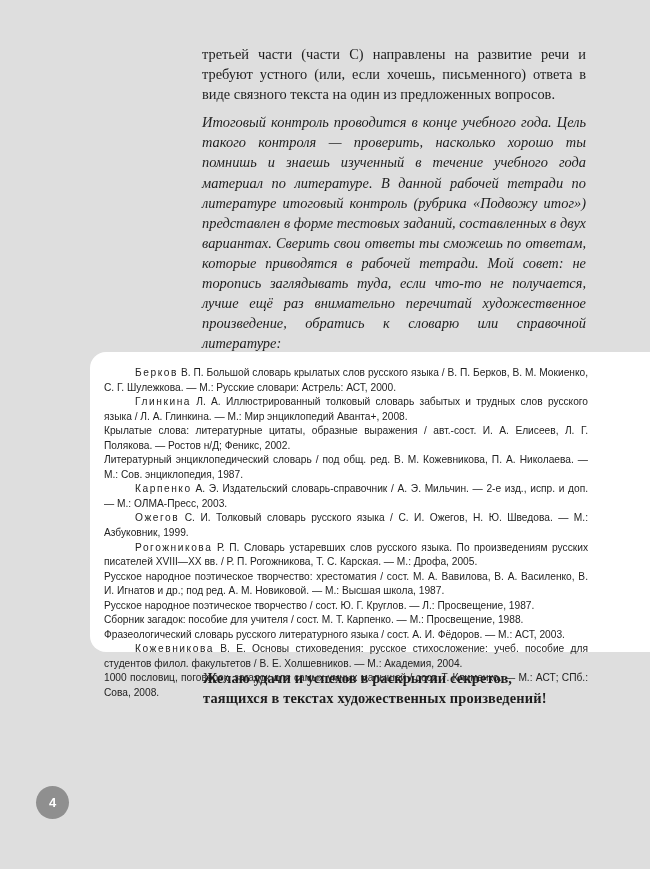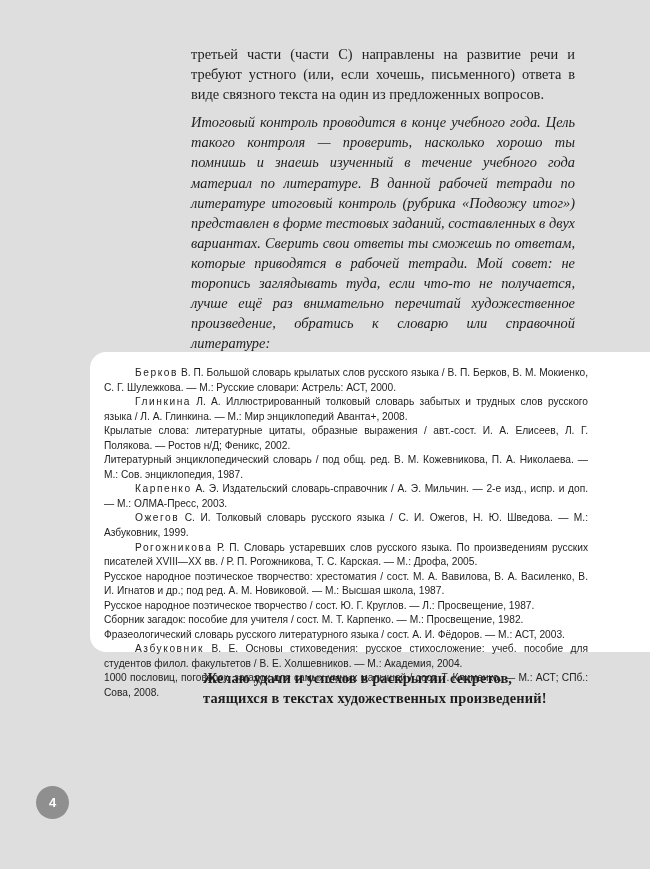--- a/index.html
+++ b/index.html
@@ -18,21 +18,21 @@
 
   .page {
     position: absolute;
     inset: 0;
     background: #dedede;
   }
 
   
   .body-text {
     position: absolute;
-    left: 191px;
+    left: 202px;
     top: 44px;
     width: 384px;
     font-family: "Liberation Serif", "DejaVu Serif", serif;
     font-size: 14.4px;
     line-height: 20.1px;
     color: #1d1d1d;
     text-align: justify;
     text-justify: inter-word;
     hyphens: manual;
     -webkit-hyphens: manual;
@@ -128,23 +128,23 @@
   <div class="biblio">
       <p class="entry"><span class="au">Берков</span><span> В. П. Большой словарь крылатых слов русского языка / В. П. Берков, В. М. Мокиенко, С. Г. Шулежкова. — М.: Русские словари: Астрель: АСТ, 2000.</span></p>
       <p class="entry"><span class="au">Глинкина</span><span> Л. А. Иллюстрированный толковый словарь забытых и трудных слов русского языка / Л. А. Глинкина. — М.: Мир энциклопедий Аванта+, 2008.</span></p>
       <p class="entry"><span>Крылатые слова: литературные цитаты, образные выражения / авт.-сост. И. А. Елисеев, Л. Г. Полякова. — Ростов н/Д; Феникс, 2002.</span></p>
       <p class="entry"><span>Литературный энциклопедический словарь / под общ. ред. В. М. Кожевникова, П. А. Николаева. — М.: Сов. энциклопедия, 1987.</span></p>
       <p class="entry"><span class="au">Карпенко</span><span> А. Э. Издательский словарь-справочник / А. Э. Мильчин. — 2-е изд., испр. и доп. — М.: ОЛМА-Пресс, 2003.</span></p>
       <p class="entry"><span class="au">Ожегов</span><span> С. И. Толковый словарь русского языка / С. И. Ожегов, Н. Ю. Шведова. — М.: Азбуковник, 1999.</span></p>
       <p class="entry"><span class="au">Рогожникова</span><span> Р. П. Словарь устаревших слов русского языка. По произведениям русских писателей XVIII—XX вв. / Р. П. Рогожникова, Т. С. Карская. — М.: Дрофа, 2005.</span></p>
       <p class="entry"><span>Русское народное поэтическое творчество: хрестоматия / сост. М. А. Вавилова, В. А. Василенко, В. И. Игнатов и др.; под ред. А. М. Новиковой. — М.: Высшая школа, 1987.</span></p>
       <p class="entry"><span>Русское народное поэтическое творчество / сост. Ю. Г. Круглов. — Л.: Просвещение, 1987.</span></p>
-      <p class="entry"><span>Сборник загадок: пособие для учителя / сост. М. Т. Карпенко. — М.: Просвещение, 1982.</span></p>
+      <p class="entry"><span>Сборник загадок: пособие для учителя / сост. М. Т. Карпенко. — М.: Просвещение, 1988.</span></p>
       <p class="entry"><span>Фразеологический словарь русского литературного языка / сост. А. И. Фёдоров. — М.: АСТ, 2003.</span></p>
-      <p class="entry"><span class="au">Азбуковник</span><span> В. Е. Основы стиховедения: русское стихосложение: учеб. пособие для студентов филол. факультетов / В. Е. Холшевников. — М.: Академия, 2004.</span></p>
+      <p class="entry"><span class="au">Кожевникова</span><span> В. Е. Основы стиховедения: русское стихосложение: учеб. пособие для студентов филол. факультетов / В. Е. Холшевников. — М.: Академия, 2004.</span></p>
       <p class="entry"><span>1000 пословиц, поговорок, загадок для самых умных малышей / сост. Т. Клименко. — М.: АСТ; СПб.: Сова, 2008.</span></p>
     </div>
 
   <div class="closing">
     <p>Желаю удачи и успехов в раскрытии секретов,</p>
     <p>таящихся в текстах художественных произведений!</p>
   </div>
 
   <div class="folio">4</div>
 

